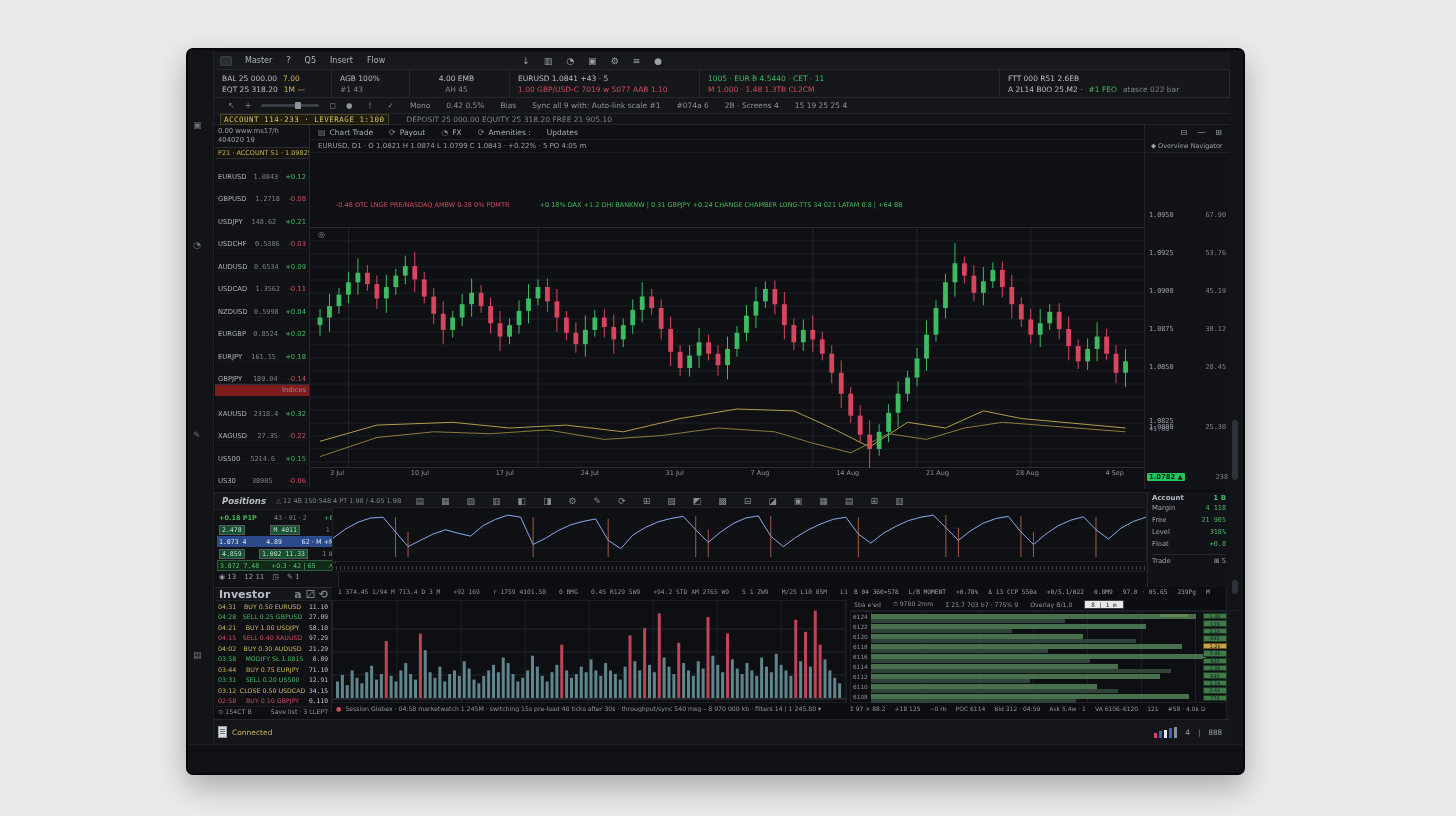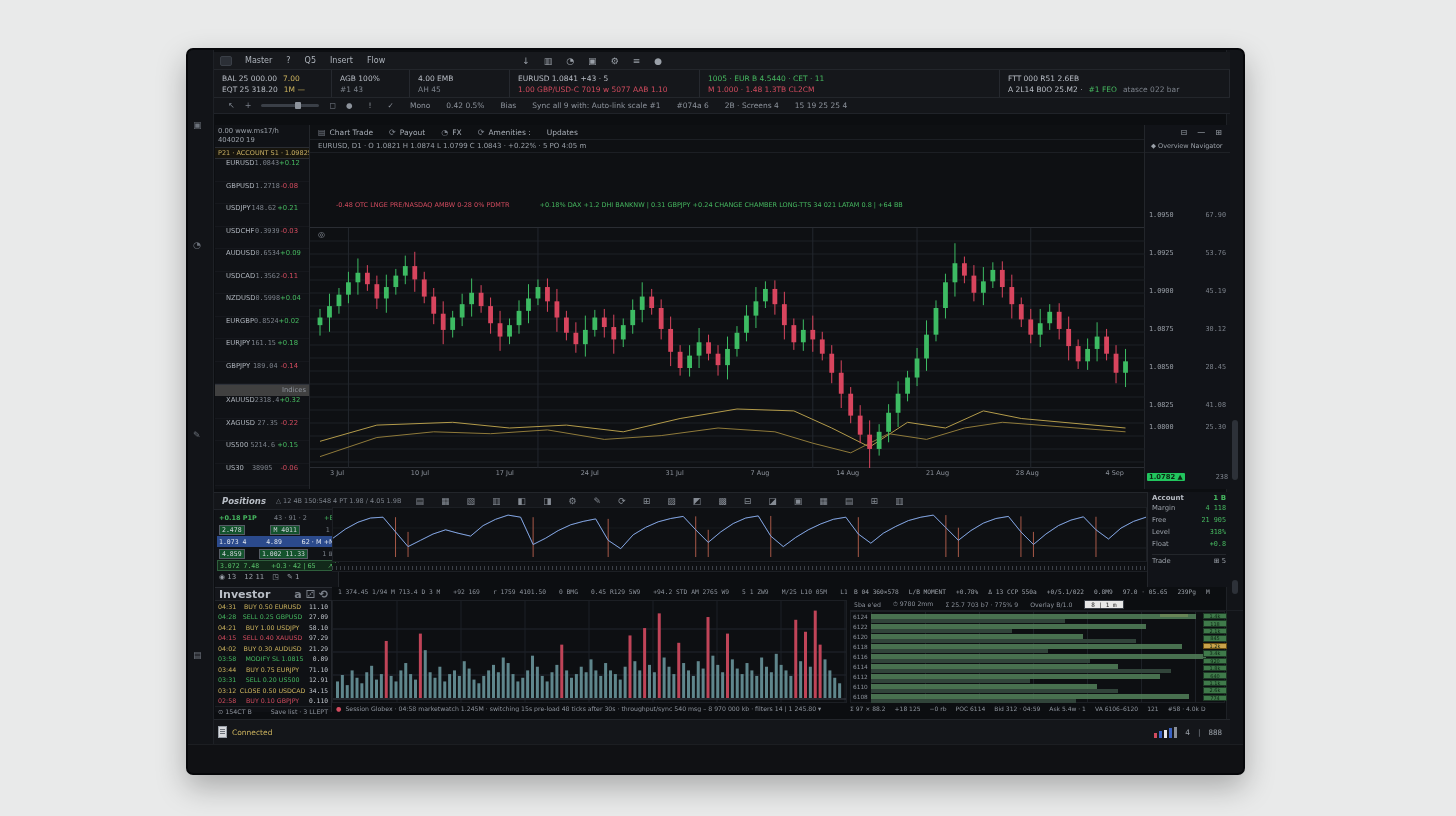--- a/index.html
+++ b/index.html
@@ -44,23 +44,23 @@
   
   #symstrip { left:0; top:64px; width:1016px; height:11px; background:#121418; border-bottom:1px solid #202329;
     display:flex; align-items:center; font-size:7.5px; padding-left:6px; gap:18px; }
   #symstrip .acct { color:#d8c066; background:#1f1c10; border:1px solid #4a4122; padding:0 3px; letter-spacing:.5px; }
 
   
   #watchlist { left:1px; top:75px; width:95px; height:364px; background:#101216; border-right:1px solid #23262b; font-size:6.8px; }
   #wl-head { border-bottom:1px solid #2a2d33; padding:2px 3px; color:#9aa0a8; line-height:9px; }
   #wl-head .row { display:flex; justify-content:flex-start; }
   #wl-sub { color:#c7ae62; background:#17150e; border-bottom:1px solid #2a2d33; padding:1px 3px; font-size:6.5px; white-space:nowrap; overflow:hidden; }
-  .wl-row { display:flex; justify-content:space-between; padding:0 11px; height:22.5px; align-items:flex-start; border-bottom:1px solid #16181d; }
+  .wl-row { display:flex; justify-content:space-between; padding:0 3px; height:22.5px; align-items:flex-end; border-bottom:1px solid #16181d; }
   .wl-row .sym { color:#aeb4bc; }
-  .wl-div { border-top:1px solid #2e323a; color:#8d939c; text-align:right; padding:1px 3px; height:12px; background:#404040; }
+  .wl-div { border-top:1px solid #2e323a; color:#8d939c; text-align:right; padding:1px 3px; height:12px; background:#7f1d1d; }
 
   
   #chartpanel { left:96px; top:75px; width:835px; height:364px; background:#0e1013; border-right:1px solid #23262b; }
   #chart-tabs { display:flex; gap:16px; align-items:center; height:15px; font-size:7.5px; color:#a7adb6;
     border-bottom:1px solid #1c1f24; padding-left:8px; }
   .ctab { display:flex; gap:4px; align-items:center; cursor:default; }
   .ctab .ico { color:#7d838d; font-size:8px; }
   #chart-info { height:13px; font-size:7px; color:#9aa0a8; display:flex; gap:14px; padding-left:8px; align-items:center;
     border-bottom:1px solid #1c1f24; }
   #chart-upper { position:relative; height:74px; }
@@ -186,21 +186,21 @@
 
     <div id="quotes" class="abs">
           <div class="qpanel" style="width: 118px;">
             <div><span class="txt" style="margin-right: 6px;">BAL 25 000.00</span><span class="yel" style="margin-right: 6px;">7.00</span></div>
             <div><span class="txt" style="margin-right: 6px; text-align: center;">EQT 25 318.20</span><span class="yel" style="margin-right: 6px;">1M —</span></div>
           </div>
           <div class="qpanel" style="width: 78px;">
             <div><span class="txt" style="margin-right: 6px;">AGB 100%</span></div>
             <div><span class="dim" style="margin-right: 6px;">#1 43</span></div>
           </div>
-          <div class="qpanel" style="width: 100px;">
+          <div class="qpanel" style="width: 100px; text-align: center;">
             <div><span class="txt" style="margin-right: 6px;">4.00 EMB</span></div>
             <div><span class="dim" style="margin-right: 6px;">AH 45</span></div>
           </div>
           <div class="qpanel" style="width: 190px;">
             <div><span class="txt" style="margin-right: 6px;">EURUSD 1.0841 +43 · 5</span></div>
             <div><span class="red" style="margin-right: 6px;">1.00 GBP/USD-C 7019 w 5077 AAB 1.10</span></div>
           </div>
           <div class="qpanel" style="width: 300px;">
             <div><span class="grn" style="margin-right: 6px;">1005 · EUR B 4.5440 · CET · 11</span></div>
             <div><span class="red" style="margin-right: 6px;">M 1.000 · 1.48 1.3TB CL2CM</span></div>
@@ -225,20 +225,24 @@
             <span>Mono</span>
             <span>0.42 0.5%</span>
             <span>Bias</span>
             <span>Sync all 9 with: Auto-link scale #1</span>
             <span>#074a 6</span>
             <span>2B · Screens 4</span>
             <span>15 19 25 25 4</span>
           </span>
     </div>
 
+    <div id="symstrip" class="abs">
+      <span class="acct mono">ACCOUNT 114-233 · LEVERAGE 1:100</span>
+      <span id="symstrip-right" class="dim">DEPOSIT 25 000.00    EQUITY 25 318.20    FREE 21 905.10</span>
+    </div>
 
     <div id="watchlist" class="abs">
       <div id="wl-head">
         <div class="row">
               <span>0.00 www.ms</span>
               <span>17/h</span>
             </div>
         <div class="row">
               <span>4040</span>
               <span>20 19</span>
@@ -256,21 +260,21 @@
               <span class="mono dim">1.2718</span>
               <span class="red">-0.08</span>
             </div>
             <div class="wl-row">
               <span class="sym">USDJPY</span>
               <span class="mono dim">148.62</span>
               <span class="grn">+0.21</span>
             </div>
             <div class="wl-row">
               <span class="sym">USDCHF</span>
-              <span class="mono dim">0.3939</span>
+              <span class="mono dim">0.5386</span>
               <span class="red">-0.03</span>
             </div>
             <div class="wl-row">
               <span class="sym">AUDUSD</span>
               <span class="mono dim">0.6534</span>
               <span class="grn">+0.09</span>
             </div>
             <div class="wl-row">
               <span class="sym">USDCAD</span>
               <span class="mono dim">1.3562</span>
@@ -590,21 +594,21 @@
               <span class="mono dim">45.19</span>
             </div>
             <div class="ladder-row" style="top: 172px;">
               <span class="mono">1.0875</span>
               <span class="mono dim">30.12</span>
             </div>
             <div class="ladder-row" style="top: 210px;">
               <span class="mono">1.0850</span>
               <span class="mono dim">28.45</span>
             </div>
-            <div class="ladder-row" style="top: 248px;">
+            <div class="ladder-row" style="top: 264px; flex-direction: column;">
               <span class="mono">1.0825</span>
               <span class="mono dim">41.08</span>
             </div>
             <div class="ladder-row" style="top: 270px;">
               <span class="mono">1.0800</span>
               <span class="mono dim">25.30</span>
             </div>
             <div class="ladder-row" style="top: 320px; left: 2px; width: 81px;">
               <span class="ladder-hl">1.0782 ▲</span>
               <span class="mono dim">238</span>

